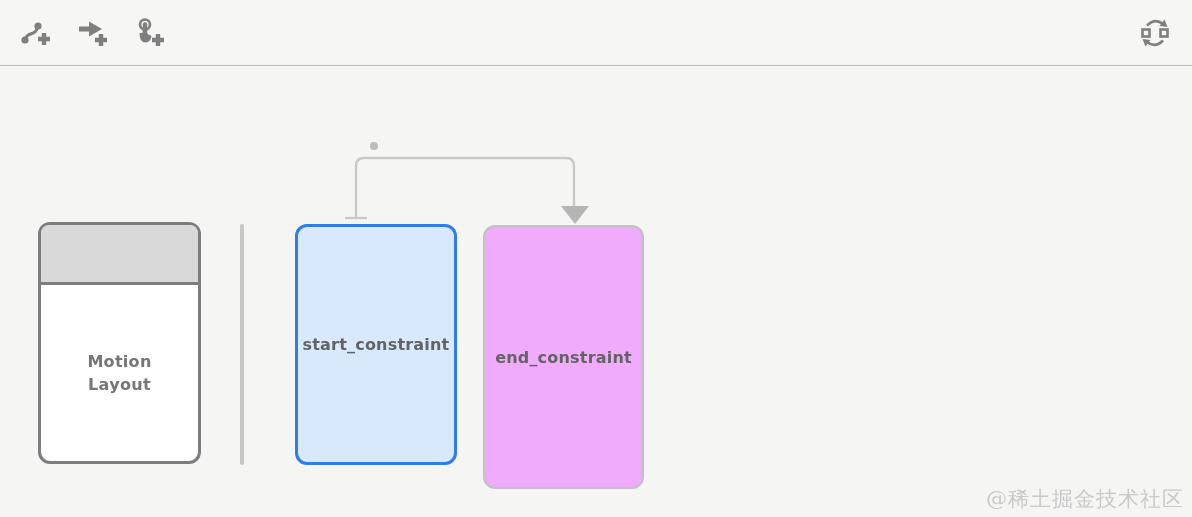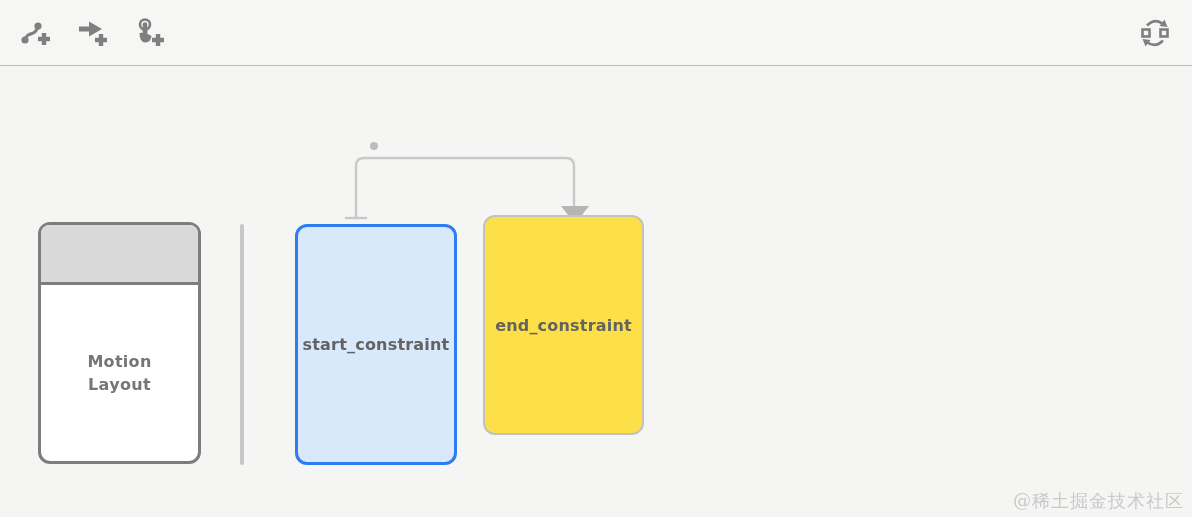--- a/index.html
+++ b/index.html
@@ -98,37 +98,37 @@
     border-radius: 2px;
   }
 
   .card.start {
     left: 295px; top: 224px;
     width: 162px; height: 241px;
     background: #d9e9fc;
     border: 3px solid #2e7cf0;
   }
   .card.end {
-    left: 483px; top: 215px;
-    width: 161px; height: 220px;
-    background: #fde047;
+    left: 483px; top: 225px;
+    width: 161px; height: 264px;
+    background: #f0abfc;
     border: 2px solid #c2c2c2;
   }
   .constraint-label {
     font-size: 16px;
     font-weight: bold;
     color: #636363;
     letter-spacing: 0.2px;
   }
 
   .watermark {
     position: absolute;
     right: 8px; bottom: 4px;
     font-family: "DejaVu Serif", "Liberation Serif", serif;
-    font-size: 18px;
+    font-size: 21px;
     color: #c9c9c9;
     letter-spacing: 1px;
   }
 </style>
 </head>
 <body>
 
 <div class="app">
 
   <div class="toolbar">

